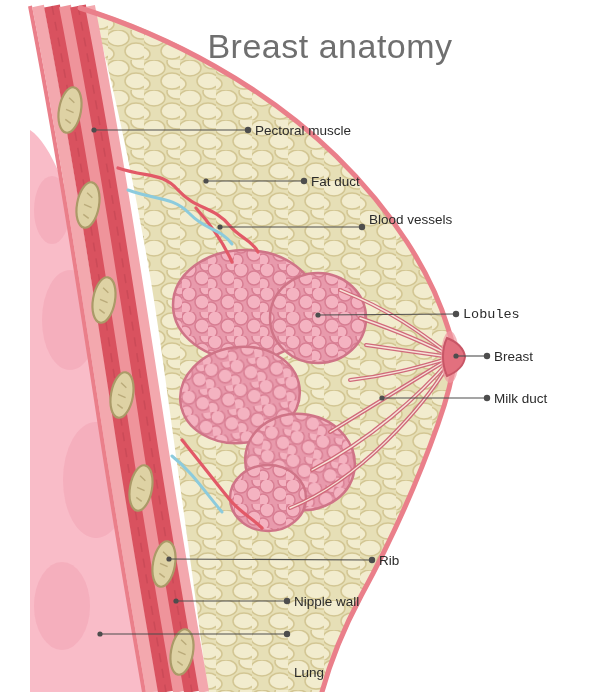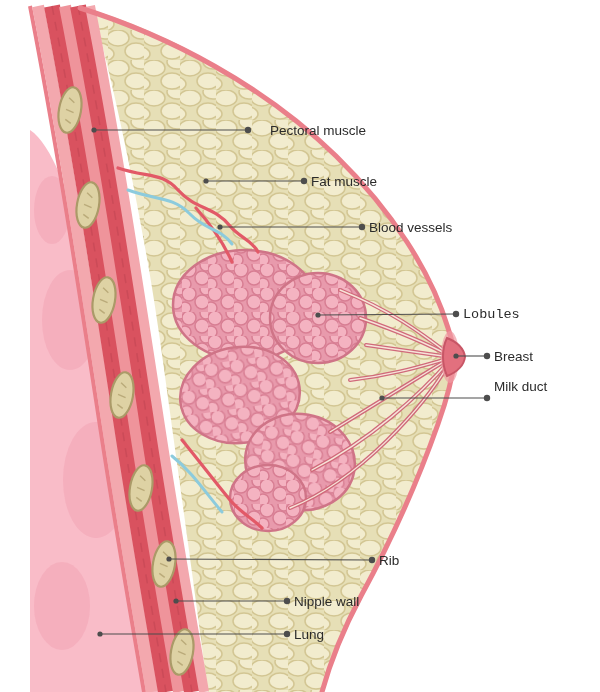--- a/index.html
+++ b/index.html
@@ -212,22 +212,23 @@
           <circle cx="287" cy="601" r="3.2" class="anno-dot"></circle>
         </g>
         <g>
           <line x1="100" y1="634" x2="287" y2="634" class="anno-line"></line>
           <circle cx="100" cy="634" r="2.6" class="anno-dot"></circle>
           <circle cx="287" cy="634" r="3.2" class="anno-dot"></circle>
         </g>
       </g>
   </svg>
 
-<div class="anno-label" style="left: 255px; top: 130px; margin-left: 15px;">Pectoral muscle</div>
-    <div class="anno-label" style="left: 311px; top: 181px;">Fat muscle</div>
-    <div class="anno-label" style="left: 369px; top: 227px; text-align: center;">Blood vessels</div>
+  <div class="title">Breast anatomy</div>
+<div class="anno-label" style="left: 255px; top: 130px;">Pectoral muscle</div>
+    <div class="anno-label" style="left: 311px; top: 181px;">Fat duct</div>
+    <div class="anno-label" style="left: 369px; top: 219px; text-align: center;">Blood vessels</div>
     <div class="anno-label" style="left: 463px; top: 314px; font-family: Liberation Mono, monospace;">Lobules</div>
     <div class="anno-label" style="left: 494px; top: 356px;">Breast</div>
-    <div class="anno-label" style="left: 494px; top: 386px;">Milk duct</div>
+    <div class="anno-label" style="left: 494px; top: 398px;">Milk duct</div>
     <div class="anno-label" style="left: 379px; top: 560px;">Rib</div>
     <div class="anno-label" style="left: 294px; top: 601px;">Nipple wall</div>
-    <div class="anno-label" style="left: 294px; top: 634px; text-align: right;">Lung</div>
+    <div class="anno-label" style="left: 294px; top: 672px; text-align: right;">Lung</div>
   </div>
 
 </body></html>

